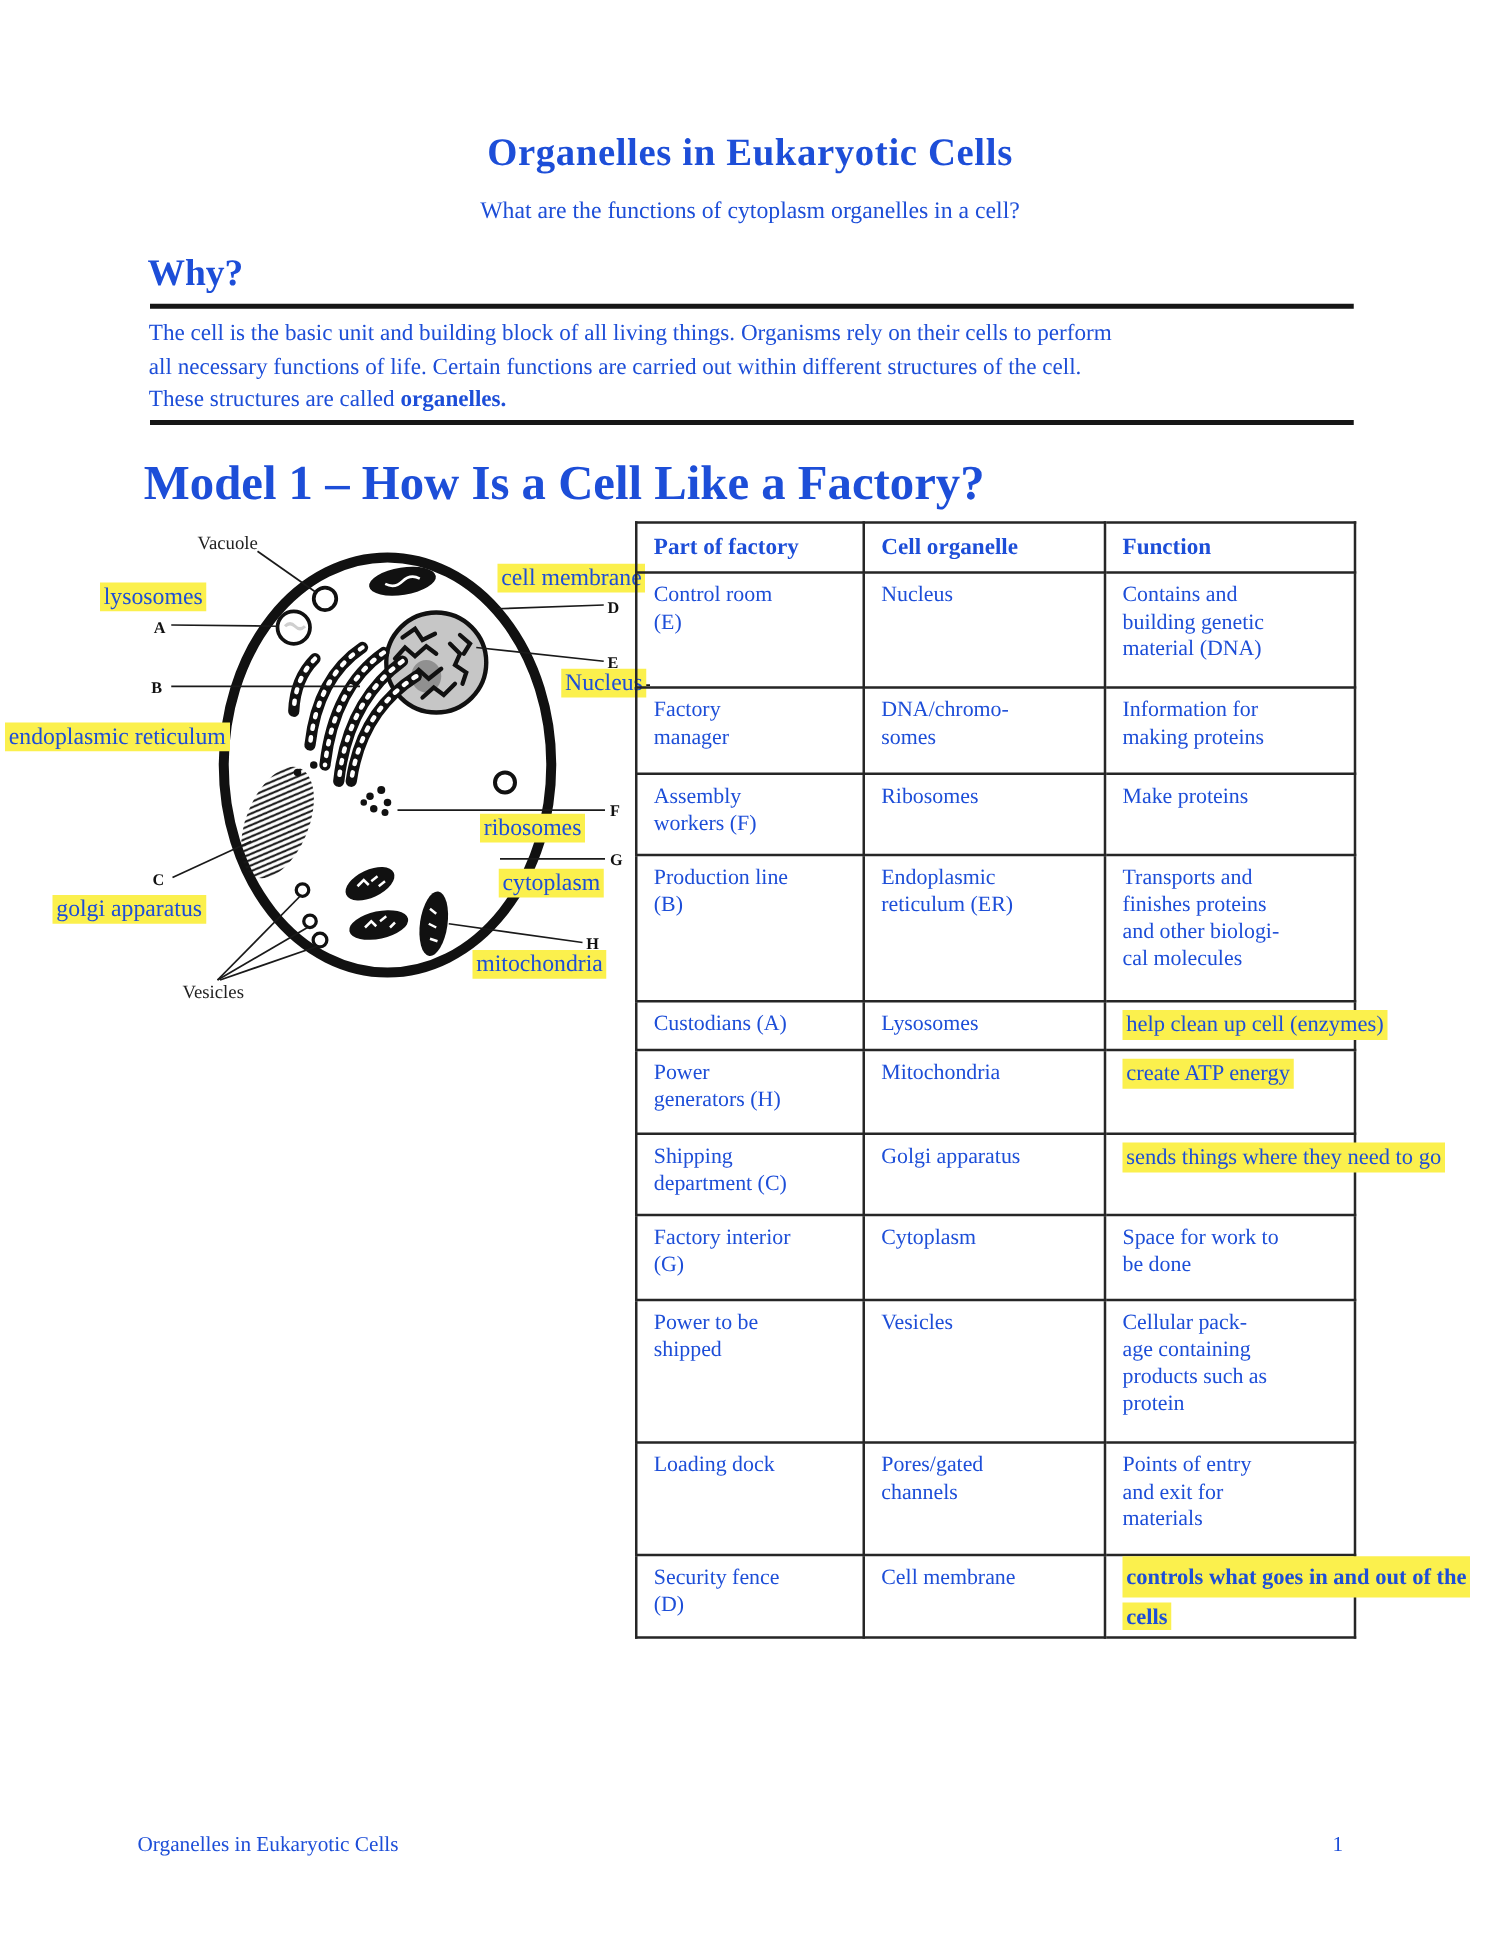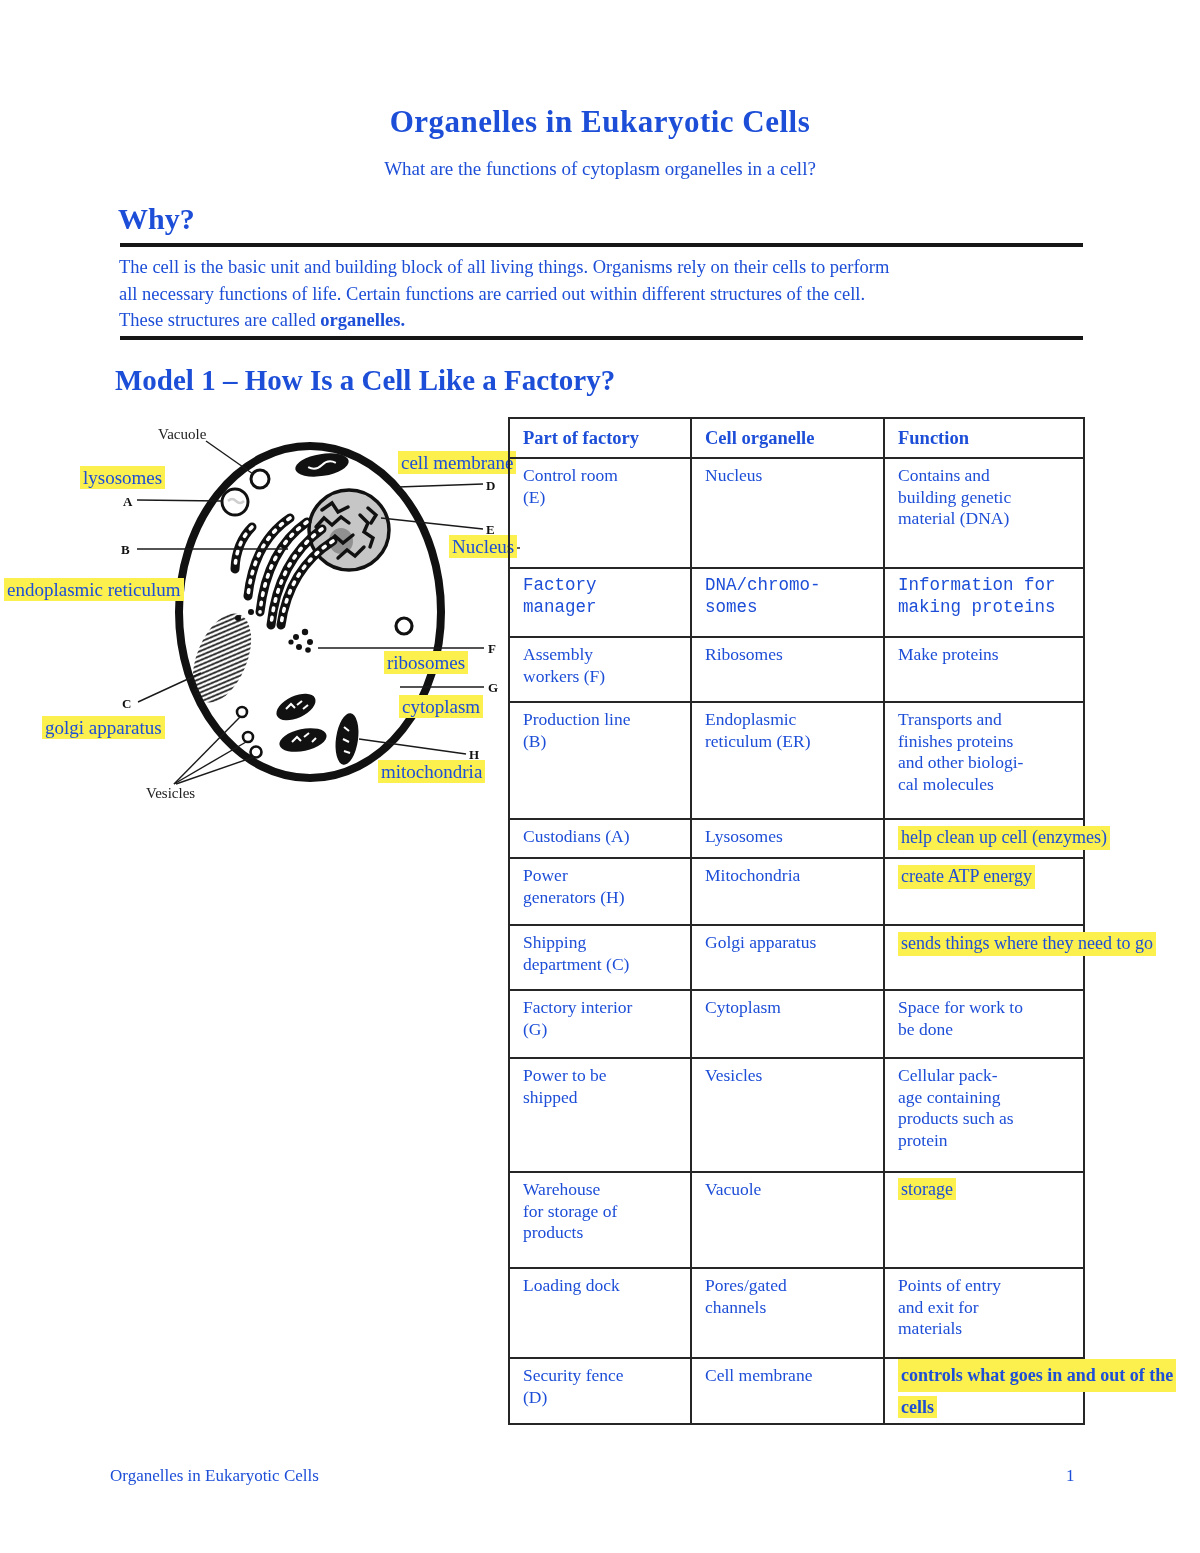--- a/index.html
+++ b/index.html
@@ -10,38 +10,38 @@
   }
   .abs{position:absolute;}
   .page-title{top:104px;left:0;width:1200px;text-align:center;font-size:31px;font-weight:bold;letter-spacing:.5px;}
   .subtitle{top:158px;left:0;width:1200px;text-align:center;font-size:19px;}
   .why-head{top:202px;left:118px;font-size:30px;font-weight:bold;}
   .rule{left:120px;width:963px;height:4px;background:#161616;}
   .rule1{top:243px;}
   .rule2{top:336px;}
   .why-par{top:254px;left:119px;width:968px;font-size:18.5px;line-height:26.5px;}
   .why-par b{font-weight:bold;}
-  .model-head{top:364px;left:115px;font-size:29px;font-weight:bold;}
+  .model-head{top:364px;left:115px;font-size:39px;font-weight:bold;}
   .footer-title{top:1466px;left:110px;font-size:17px;}
   .page-num{top:1466px;left:1066px;font-size:17px;}
 
   
   .dlabel{position:absolute;font-size:19px;line-height:23px;padding:0 3px;background:#fbf04d;white-space:nowrap;}
 
   
   table.fact{position:absolute;left:508px;top:417px;border-collapse:collapse;table-layout:fixed;width:575px;}
   table.fact col.c1{width:182px;} table.fact col.c2{width:193px;} table.fact col.c3{width:200px;}
   table.fact td,table.fact th{border:2px solid #262626;vertical-align:top;text-align:left;
     padding:6px 4px 0 13px;font-size:17.5px;line-height:21.5px;font-weight:normal;overflow:visible;}
   table.fact th{font-size:18.5px;font-weight:bold;padding-top:9px;}
   .pre{white-space:pre-line;}
   .hl{background:#fbf04d;font-size:18px;padding:1px 3px;}
   .nowrap{white-space:nowrap;display:inline-block;}
   .lastfunc{margin-top:-6px;line-height:31px;font-weight:bold;}
-  tr.hr0{height:40px;} tr.hr1{height:110px;} tr.hr2{height:69px;font-family:Liberation Mono, monospace;} tr.hr3{height:65px;}
+  tr.hr0{height:40px;} tr.hr1{height:92px;} tr.hr2{height:69px;} tr.hr3{height:65px;}
   tr.hr4{height:117px;} tr.hr5{height:39px;} tr.hr6{height:67px;} tr.hr7{height:65px;}
   tr.hr8{height:68px;} tr.hr9{height:114px;} tr.hr10{height:96px;} tr.hr11{height:90px;} tr.hr12{height:66px;}
 </style>
 </head>
 <body>
 
 <div class="sheet">
 
   <div class="abs page-title">Organelles in Eukaryotic Cells</div>
   <div class="abs subtitle">What are the functions of cytoplasm organelles in a cell?</div>
@@ -256,27 +256,20 @@
     </tr>
     <tr class="hr9">
       <td class="pre">Power to be
 shipped</td>
       <td class="pre">Vesicles</td>
       <td class="pre">Cellular pack-
 age containing
 products such as
 protein</td>
     </tr>
-    <tr class="hr10">
-      <td class="pre">Warehouse
-for storage of
-products</td>
-      <td class="pre">Vacuole</td>
-      <td><span class="hl">storage</span></td>
-    </tr>
     <tr class="hr11">
       <td class="pre">Loading dock</td>
       <td class="pre">Pores/gated
 channels</td>
       <td class="pre">Points of entry
 and exit for
 materials</td>
     </tr>
     <tr class="hr12">
       <td class="pre">Security fence

